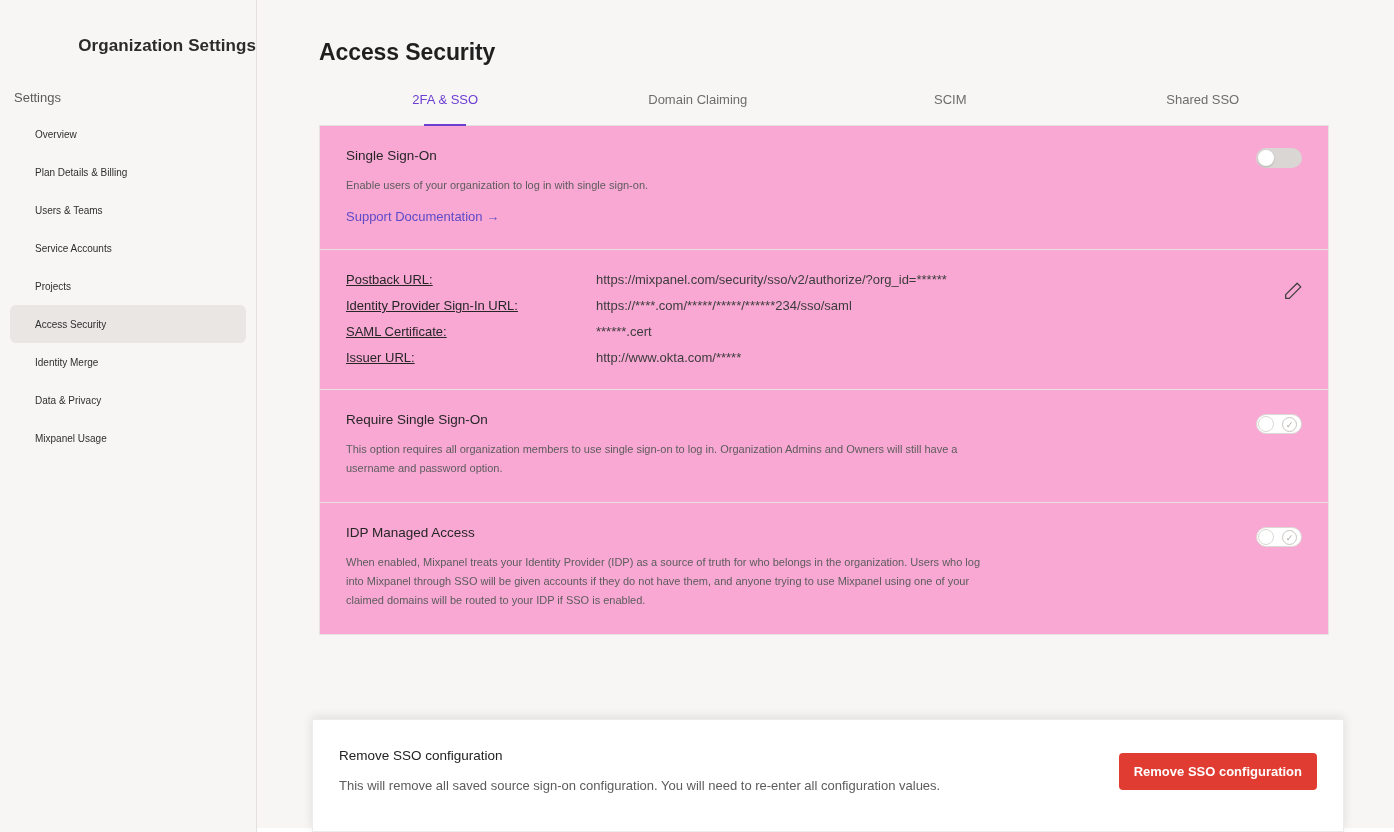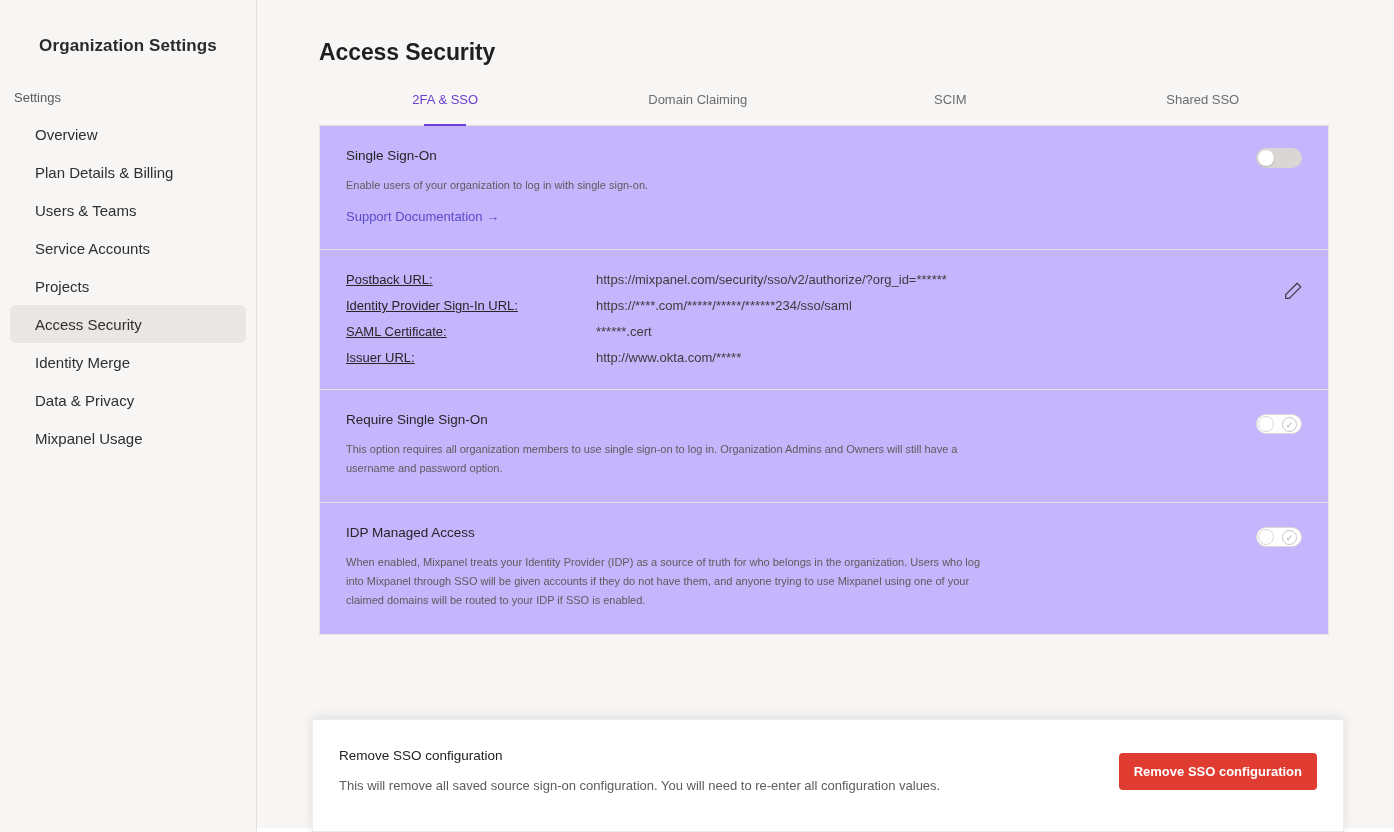--- a/index.html
+++ b/index.html
@@ -25,40 +25,40 @@
     background: #f7f6f5;
     border-right: 1px solid #e4e1de;
     flex: 0 0 257px;
     padding-top: 36px;
     position: relative;
   }
   .sidebar-title {
     font-size: 17px;
     font-weight: bold;
     color: #2b2b2b;
-    text-align: center;
+    text-align: right;
     letter-spacing: 0.1px;
     margin-bottom: 34px;
   }
   .sidebar-section-label {
     font-size: 13px;
     color: #5a5a5a;
     padding-left: 14px;
     margin-bottom: 10px;
     margin-top: 23px;
   }
   .sidebar-items { display: block; }
   .sidebar-item {
     height: 38px;
     display: flex;
     align-items: center;
     padding-left: 25px;
     margin: 0 10px;
     border-radius: 6px;
-    font-size: 15px;
+    font-size: 10px;
     color: #2f2f2f;
     cursor: pointer;
   }
   .sidebar-item.active {
     background: #e9e6e3;
     font-weight: normal;
   }
 
   
   .main {
@@ -100,21 +100,21 @@
     transform: translateX(-50%);
     bottom: -1px;
     width: 42px;
     height: 2px;
     background: #6c3fd1;
   }
 
   
   .card {
     margin: 0 65px 0 62px;
-    background: #c4b5fd;
+    background: #f9a8d4;
     border: 1px solid #e6e3e0;
     border-top: none;
   }
   .section {
     border-bottom: 1px solid #e6e3e0;
     padding: 22px 26px 24px 26px;
     position: relative;
   }
   .section:last-child { border-bottom: none; }
   .section-title {

